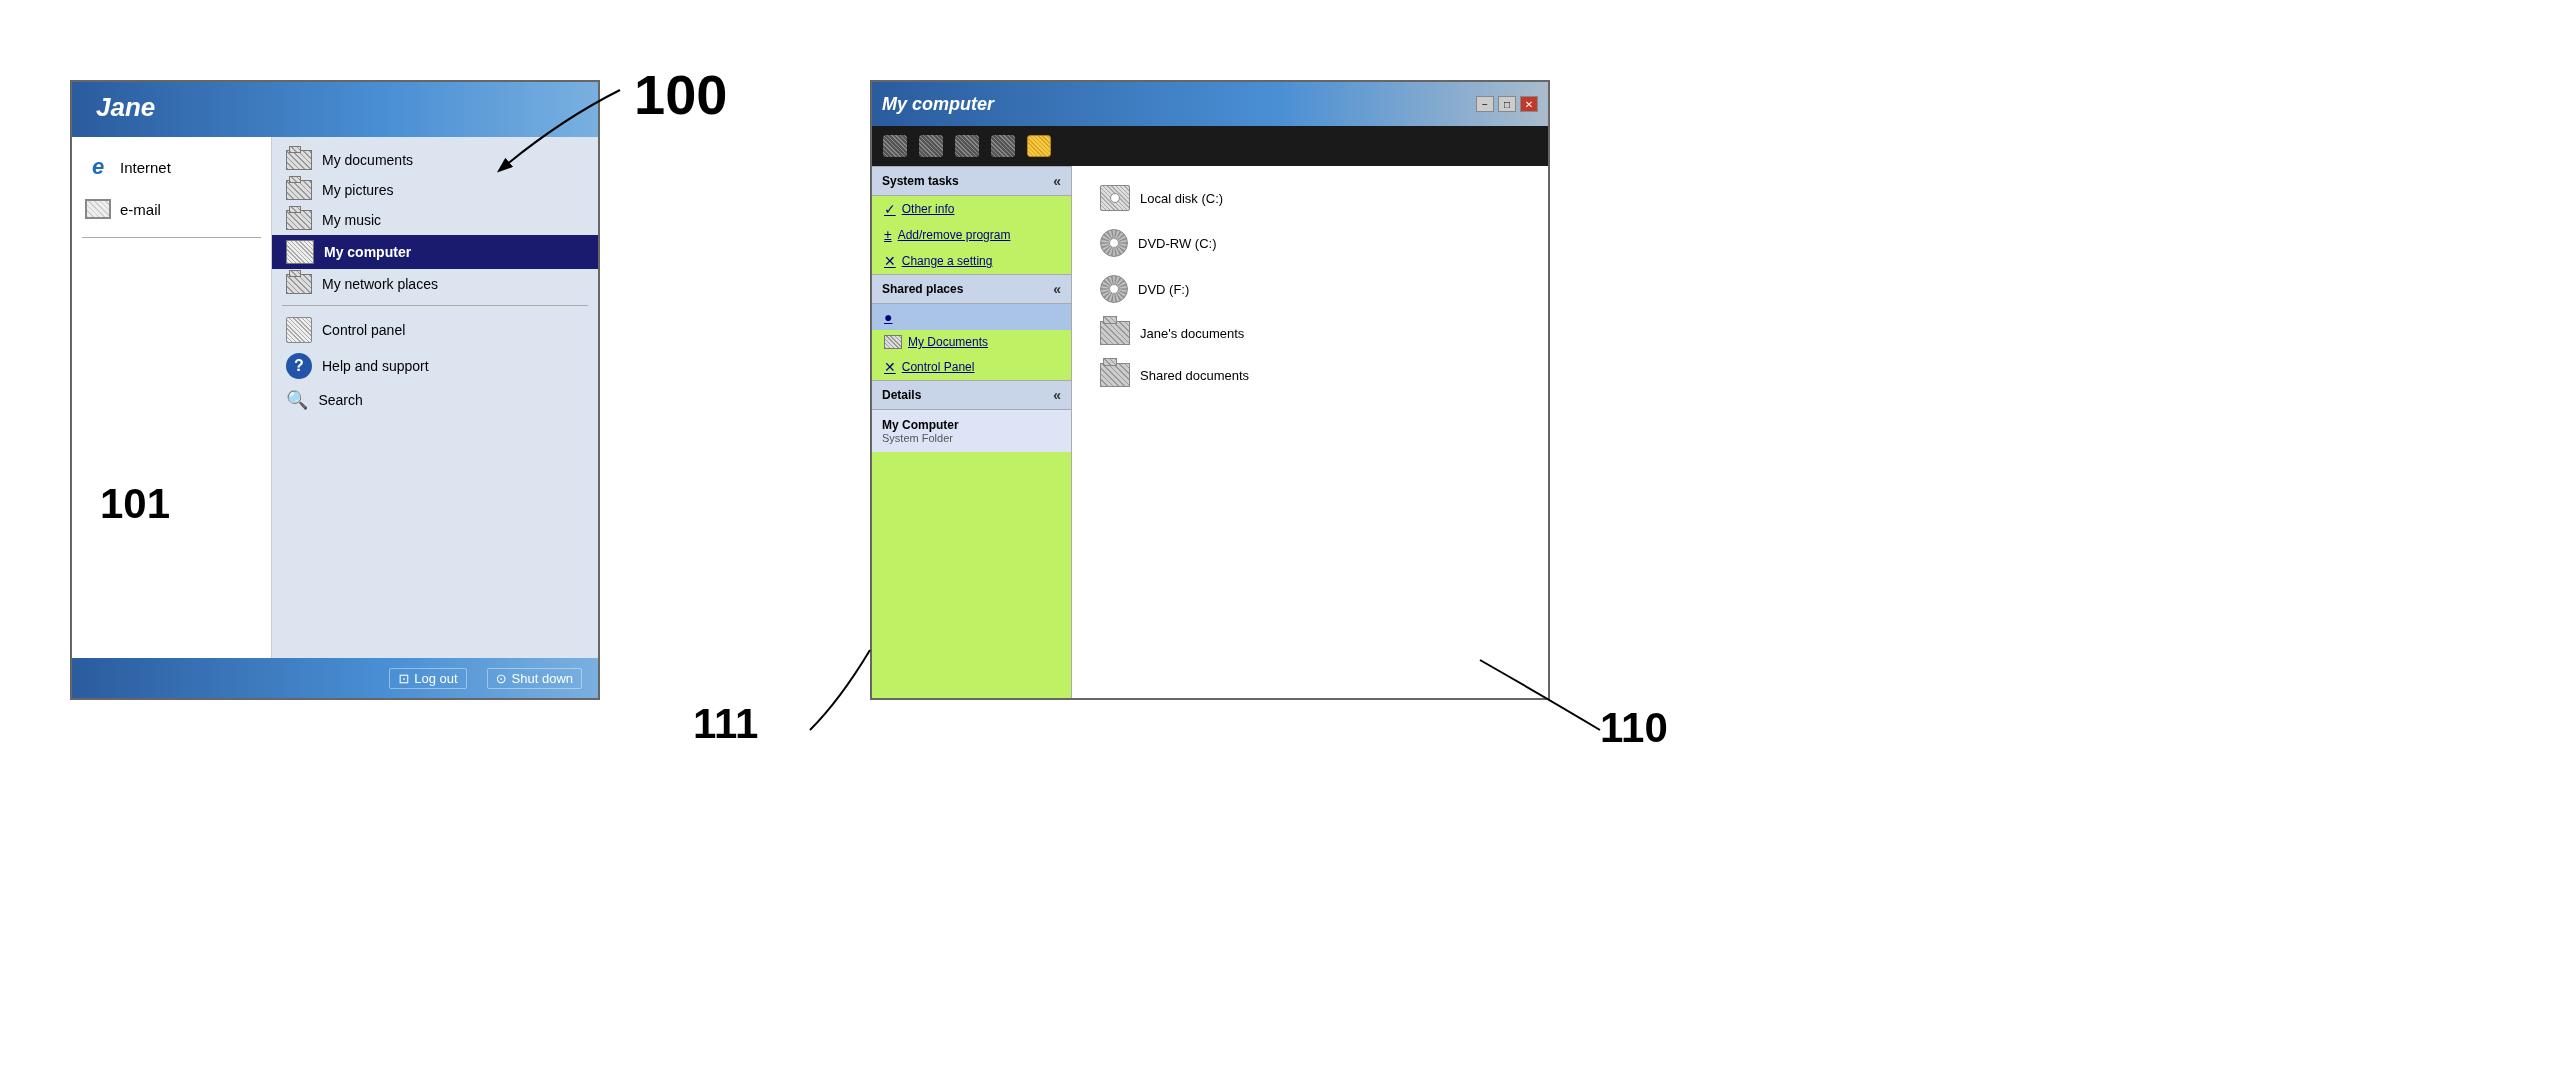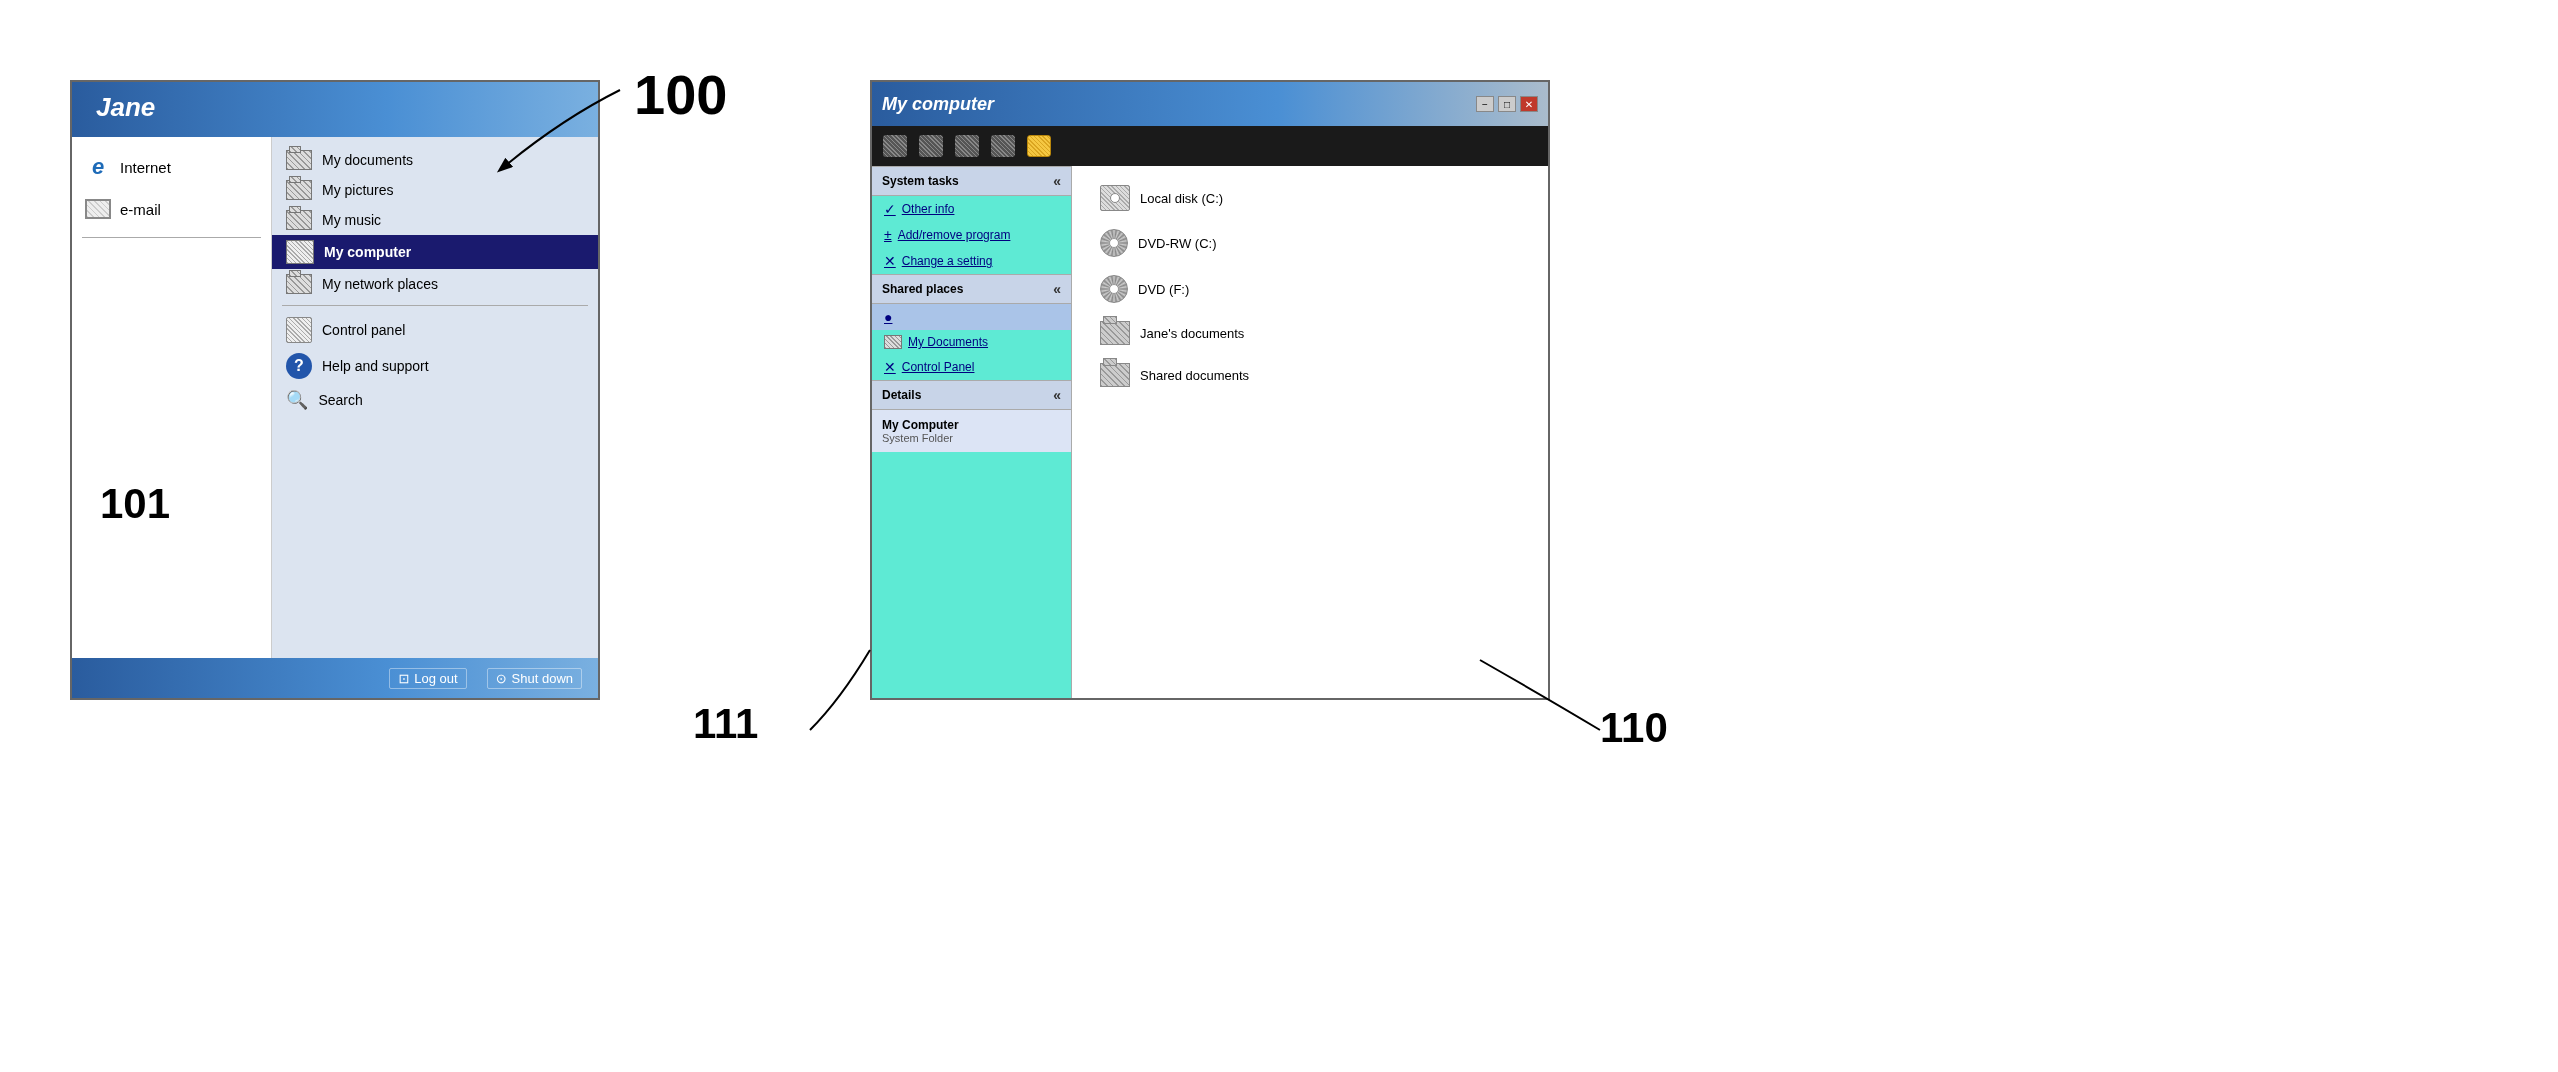--- a/index.html
+++ b/index.html
@@ -254,21 +254,21 @@
     }
 
     .mc-body {
       display: flex;
       flex: 1;
       overflow: hidden;
     }
 
     .mc-sidebar {
       width: 200px;
-      background: #5eead4;
+      background: #bef264;
       border-right: 1px solid #aaa;
       padding: 0;
       overflow-y: auto;
     }
 
     .mc-main {
       flex: 1;
       padding: 16px;
       background: #ffffff;
       display: flex;

